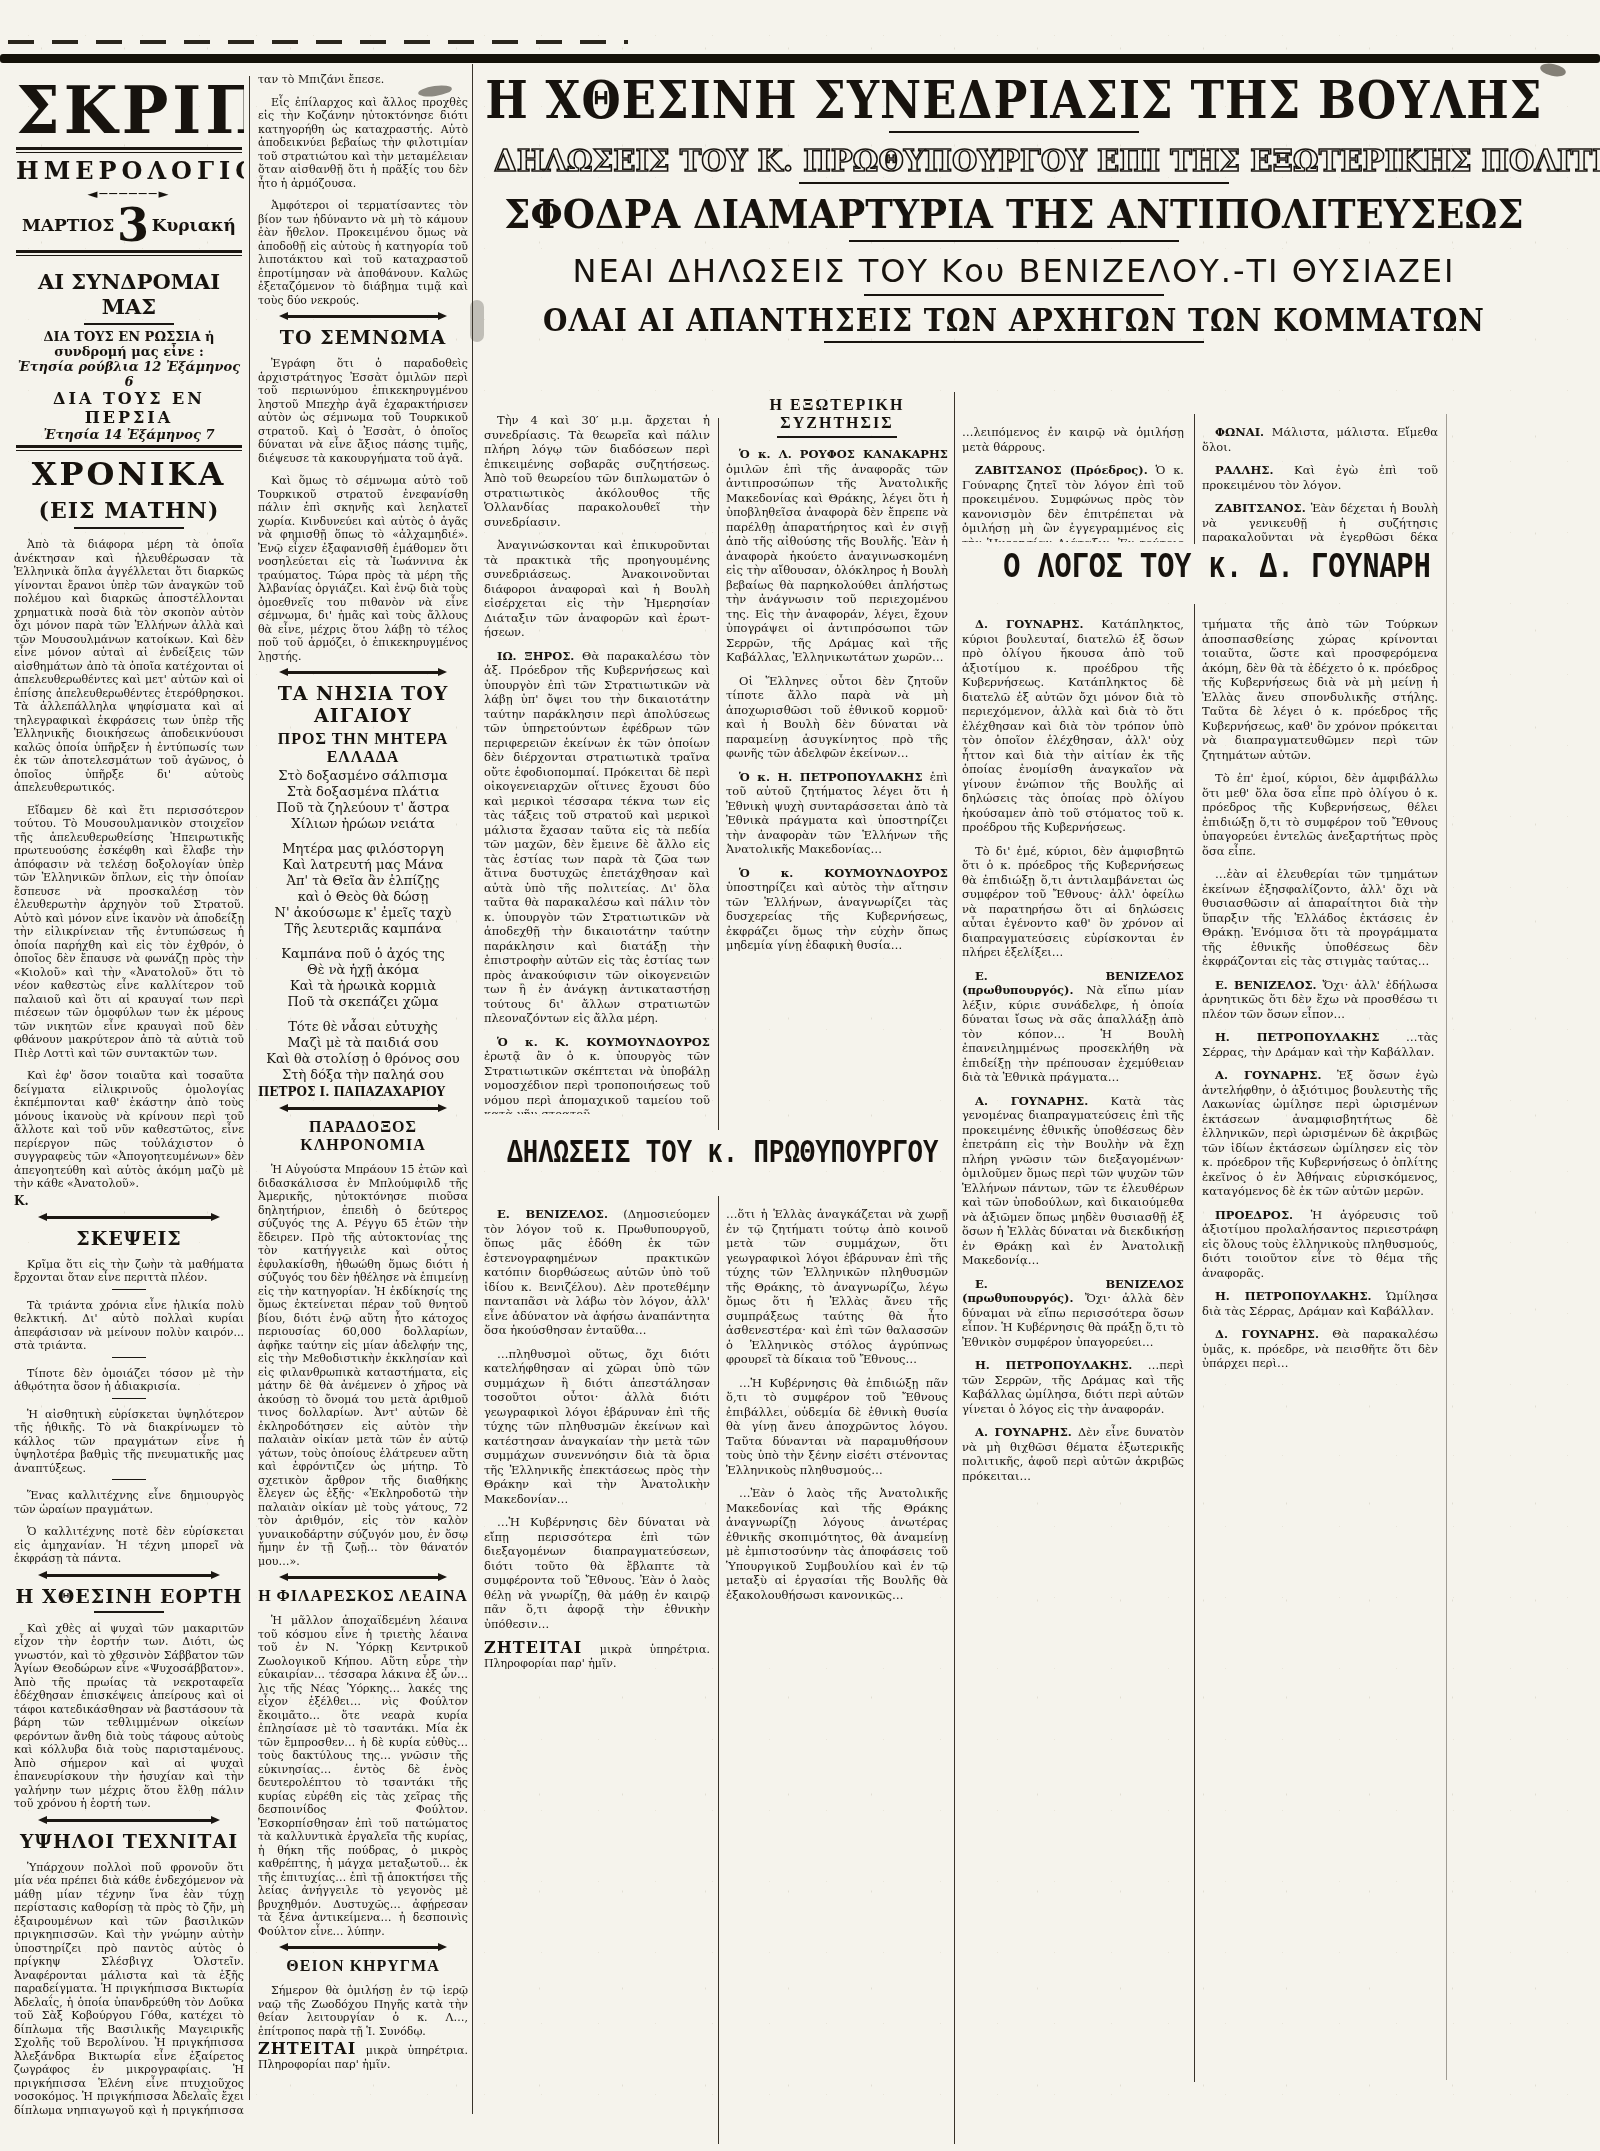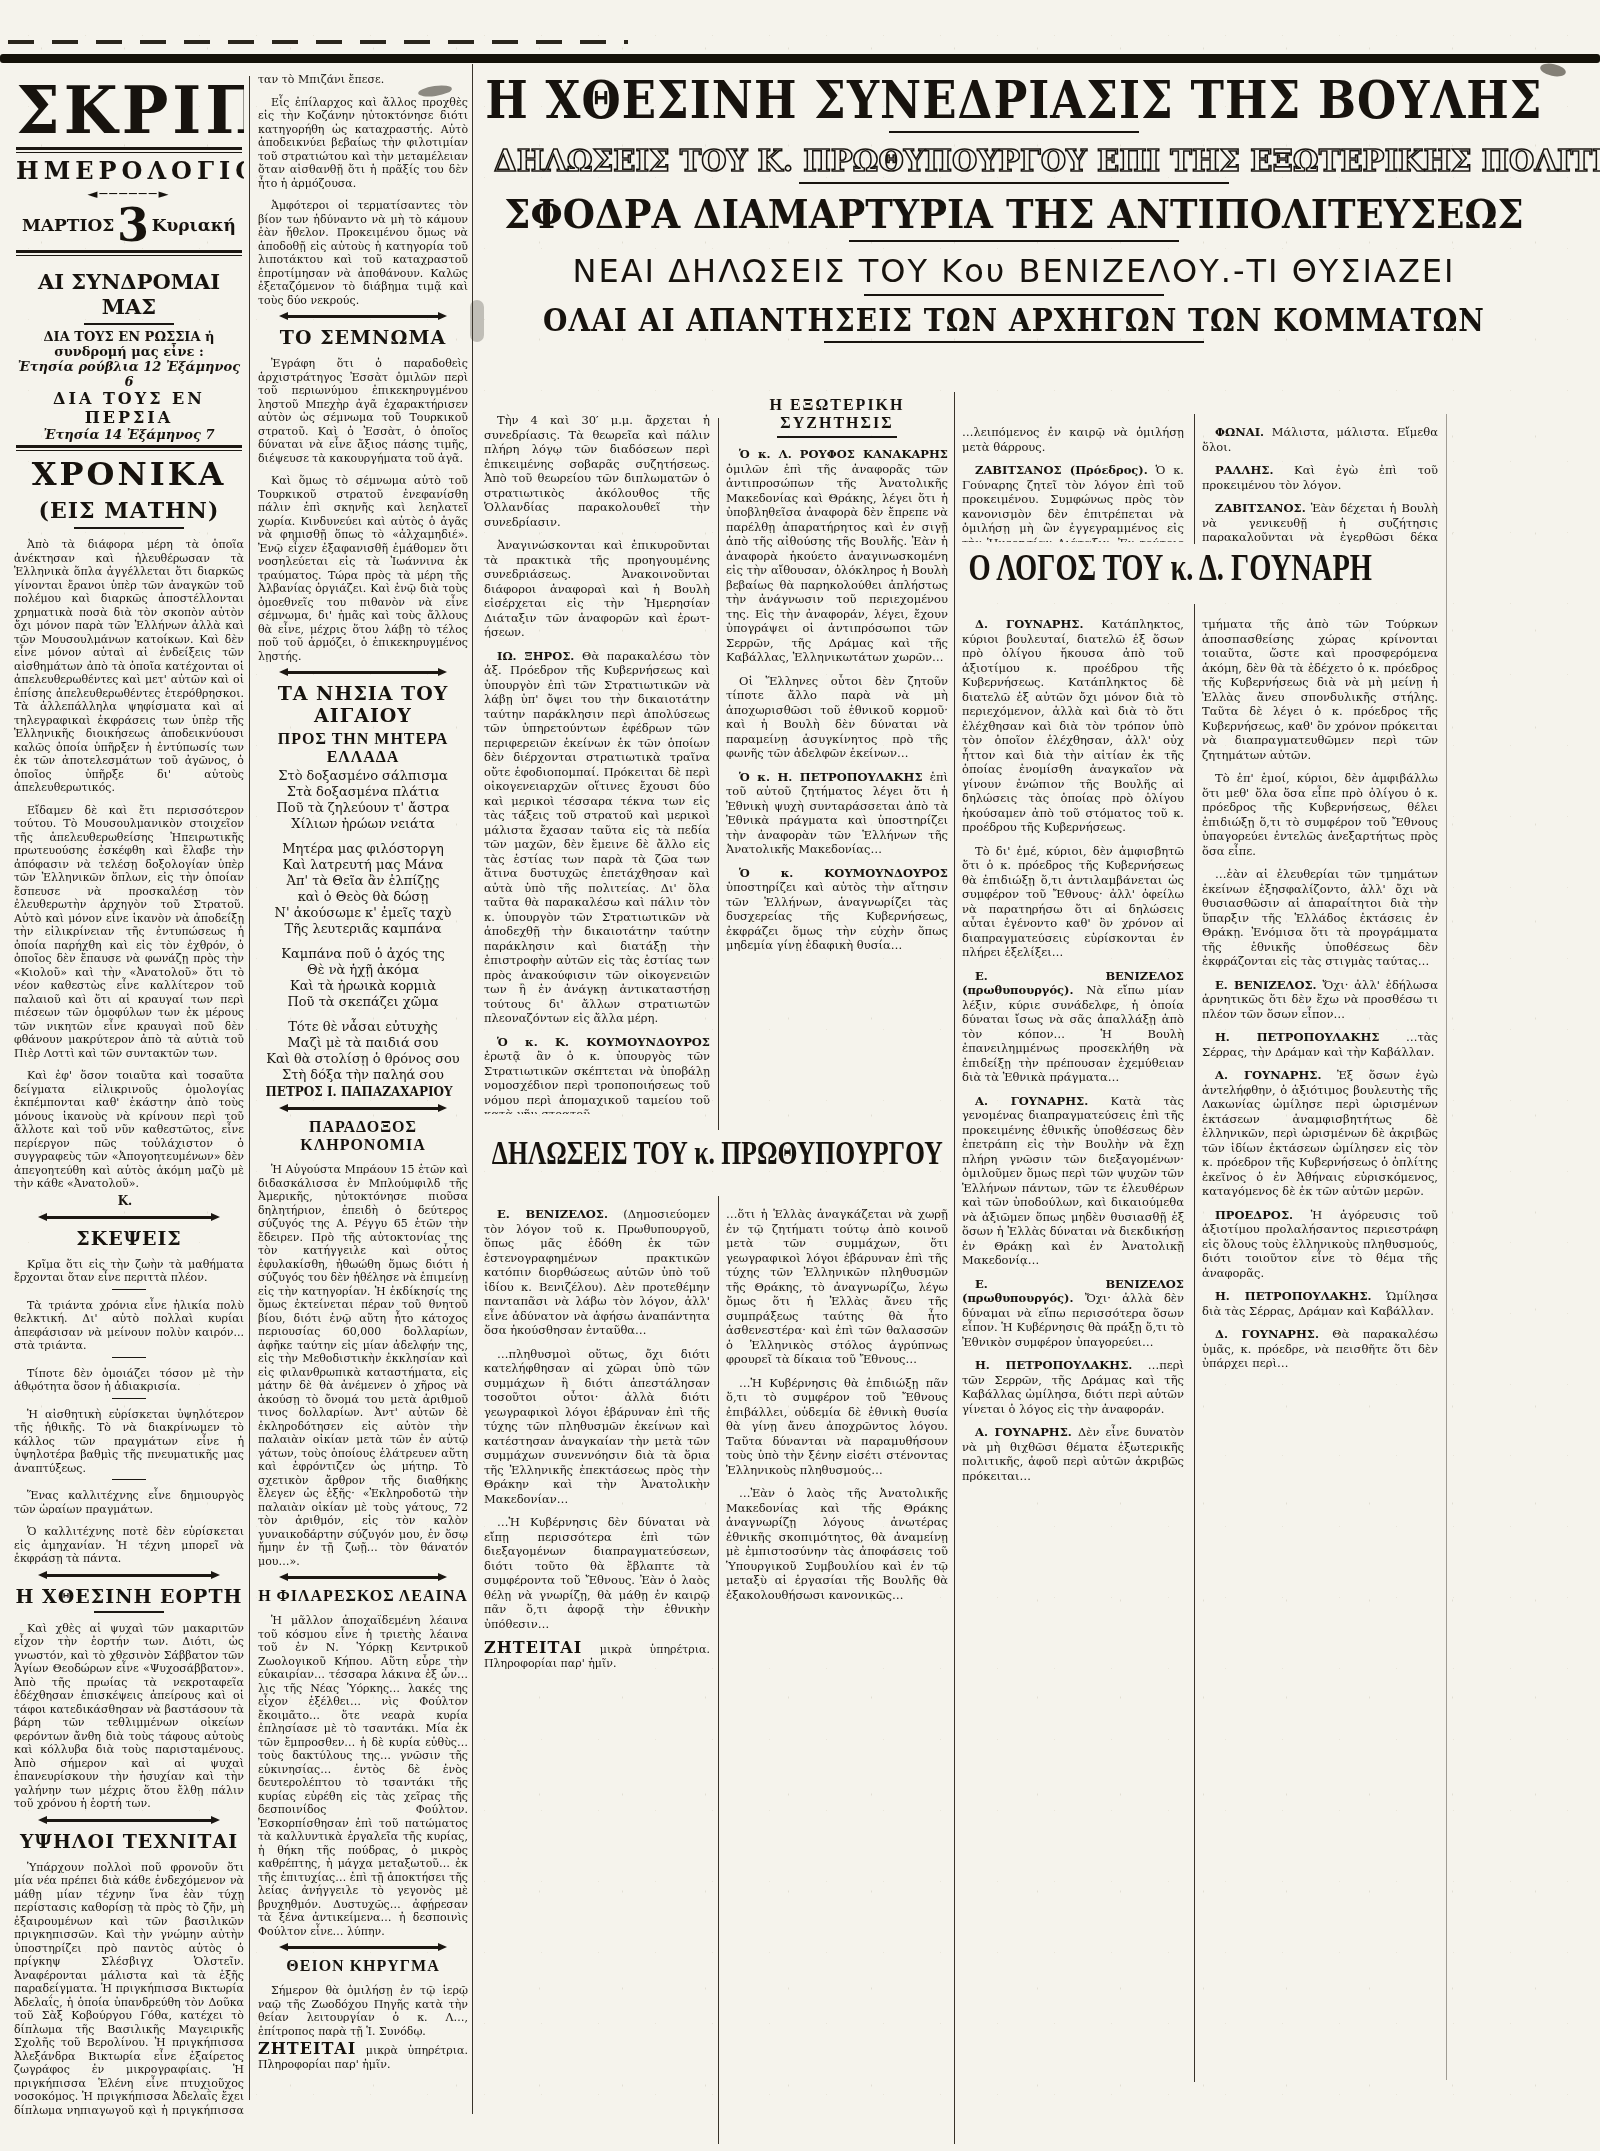--- a/index.html
+++ b/index.html
@@ -28,21 +28,21 @@
   .orn:before{left:-8px;border-right:9px solid #1b1712;}
   .orn:after{right:-8px;border-left:9px solid #1b1712;}
   .blot{position:absolute;background:#241f16;border-radius:50%;opacity:.8;}
   
   .col{position:absolute;overflow:hidden;}
   .col p{margin:9px 0 3px;text-indent:13px;text-align:justify;font-size:11px;line-height:13.5px;}
   .col.mid p{font-size:11.5px;line-height:14.5px;}
   .sp{font-weight:bold;}
   .sec-h{font-weight:bold;text-align:center;font-size:19px;letter-spacing:1px;margin:4px 0 2px;font-family:"DejaVu Serif",serif;}
   .sec-h.small{font-size:16px;font-family:Liberation Serif, serif;}
-  .sig{text-align:center;font-weight:bold;font-size:12px;margin:2px 8px 6px 0;}
+  .sig{text-align:left;font-weight:bold;font-size:12px;margin:2px 8px 6px 0;}
   
   .mast{padding:2px 2px 0;}
   .logo{font-size:62px;font-weight:bold;text-align:center;letter-spacing:4px;line-height:66px;transform:scaleY(1.05);}
   .hmer{font-size:24px;font-weight:bold;text-align:center;letter-spacing:5px;margin-top:2px;}
   .arrow-orn{text-align:center;font-size:13px;letter-spacing:2px;margin:1px 0 2px;}
   .daterow{display:flex;align-items:center;justify-content:space-between;padding:0 6px;}
   .daterow .m{font-size:17px;font-weight:bold;}
   .daterow .d{font-size:46px;font-weight:bold;line-height:44px;}
   .daterow .w{font-size:17px;font-weight:bold;}
   .subs-t{font-size:21px;font-weight:bold;text-align:center;margin-top:13px;}
@@ -52,21 +52,21 @@
   
   .head{position:absolute;left:478px;top:74px;width:1072px;height:338px;text-align:center;}
   .h1{font-size:45px;font-weight:bold;letter-spacing:1px;transform:scaleY(1.15);white-space:nowrap;}
   .h2{font-size:30px;font-weight:bold;letter-spacing:0px;white-space:nowrap;margin-top:10px;
       color:#f5f3ec;-webkit-text-stroke:1.6px #17130e;transform:scaleX(.97);}
   .h3{font-size:37px;font-weight:bold;white-space:nowrap;margin-top:8px;transform:scaleY(1.08);}
   .h4{font-family:"DejaVu Sans",sans-serif;font-size:32px;font-weight:normal;letter-spacing:2px;white-space:nowrap;margin-top:10px;}
   .h5{font-size:28px;font-weight:bold;letter-spacing:1px;white-space:nowrap;margin-top:8px;transform:scaleY(1.1);}
   .hu{border-top:2px solid #17130e;margin:4px auto 0;}
   
-  .midhead{position:absolute;text-align:left;font-weight:bold;font-family:Liberation Serif, serif;}
+  .midhead{position:absolute;text-align:right;font-weight:bold;font-family:Liberation Mono, monospace;}
   .midhead .t{display:inline-block;transform:scale(.95,1.25);white-space:nowrap;}
   
   .poem{text-align:center;font-size:13px;line-height:16px;}
   .poem .gap{height:9px;}
   .ad{font-size:11px;line-height:13.5px;text-align:justify;margin-top:4px;}
   .ad b{font-size:16px;letter-spacing:1px;}
 </style>
 </head>
 <body>
 

